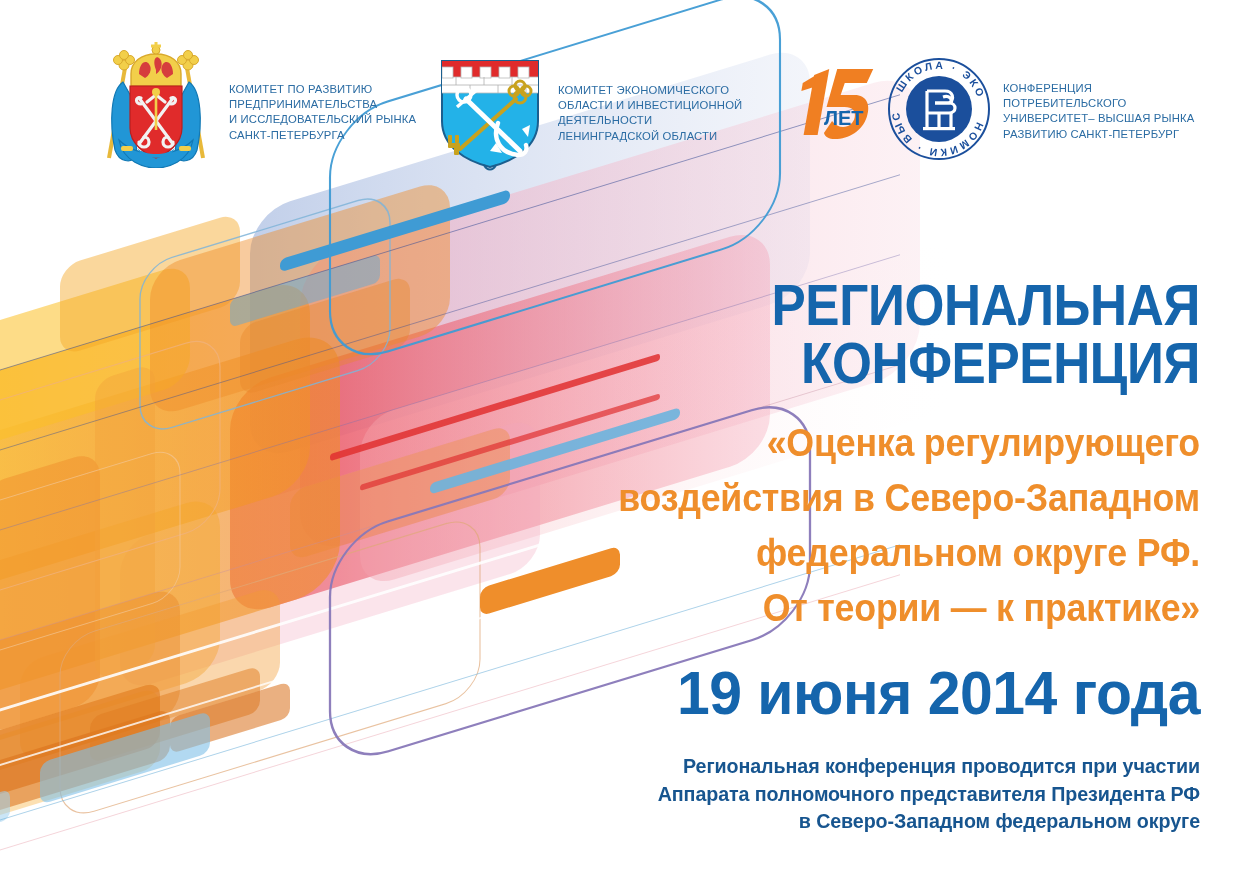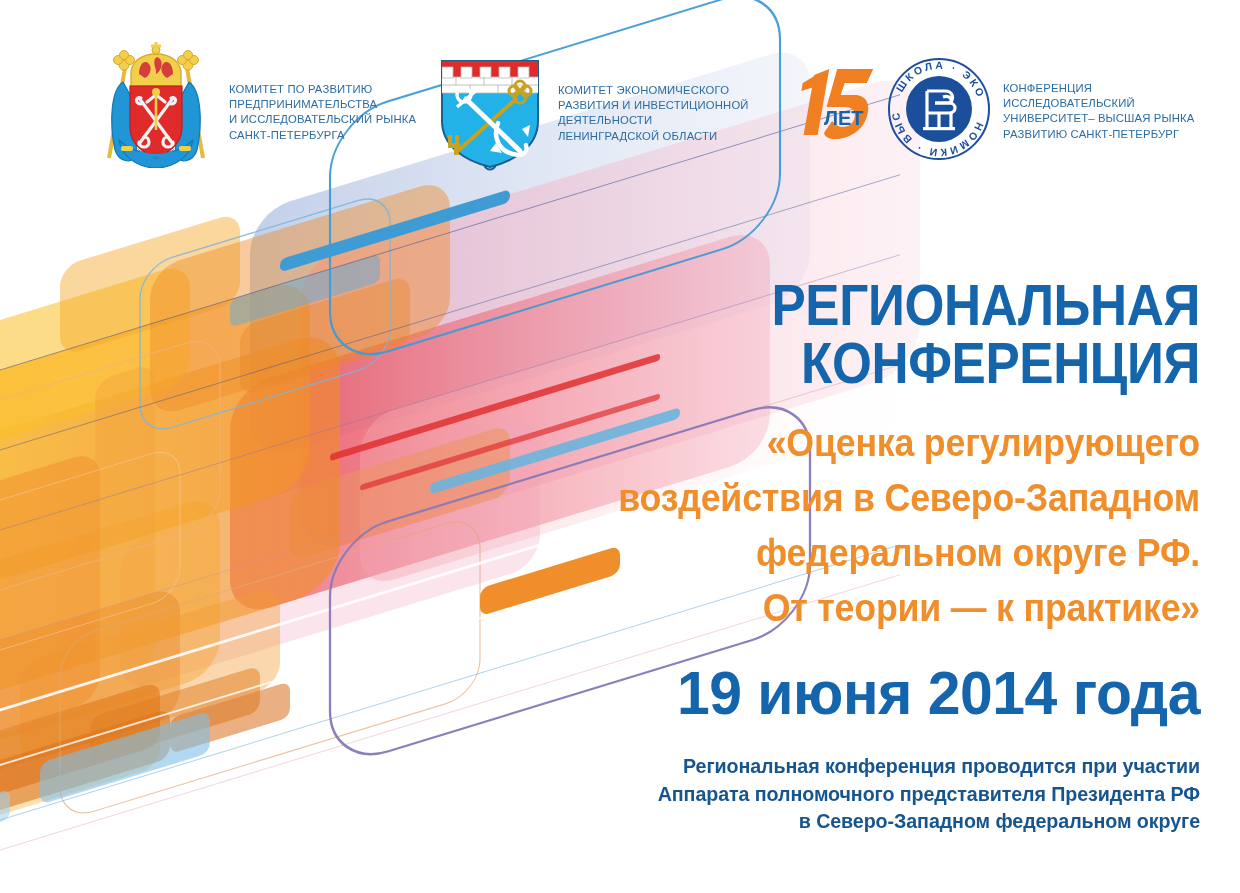--- a/index.html
+++ b/index.html
@@ -344,21 +344,21 @@
           </g>
           <path d="M62 68 C56 84 64 98 82 100 C88 100 92 96 90 90" fill="none" stroke="#ffffff" stroke-width="4.4" stroke-linecap="round"></path>
           <path d="M86 74 L94 70 L92 82 Z" fill="#ffffff"></path>
           <path d="M60 88 L54 96 L66 98 Z" fill="#ffffff"></path>
 
           <path d="M48 110 C51 116 57 116 60 110" fill="none" stroke="#1b5f8f" stroke-width="2"></path>
         </svg>
       </div>
       <div class="logo-text">
         <div>КОМИТЕТ ЭКОНОМИЧЕСКОГО</div>
-        <div>РАЗВИТИЯ И ИНВЕСТИЦИОННОЙ</div>
+        <div>ОБЛАСТИ И ИНВЕСТИЦИОННОЙ</div>
         <div>ДЕЯТЕЛЬНОСТИ</div>
         <div>ЛЕНИНГРАДСКОЙ ОБЛАСТИ</div>
       </div>
     </div>
 
     <div id="block3" class="logo-block">
 
       <div class="logo-mark" style="margin-top:4px;text-align:center;">
         <svg width="82" height="88" viewBox="0 0 82 88" xmlns="http://www.w3.org/2000/svg">
           <g fill="#f07f22" transform="skewX(-10)">
@@ -398,21 +398,21 @@
             <path d="M52 56 L52 72"></path>
             <path d="M64 56 L64 72"></path>
             <path d="M56 40 C62 38 66 42 64 46"></path>
           </g>
           <rect x="36" y="70" width="32" height="3.2" fill="#ffffff"></rect>
         </svg>
       </div>
 
       <div class="logo-text" style="margin-top:26px;">
         <div>КОНФЕРЕНЦИЯ</div>
-        <div>ИССЛЕДОВАТЕЛЬСКИЙ</div>
+        <div>ПОТРЕБИТЕЛЬСКОГО</div>
         <div>УНИВЕРСИТЕТ– ВЫСШАЯ РЫНКА</div>
         <div>РАЗВИТИЮ САНКТ-ПЕТЕРБУРГ</div>
       </div>
     </div>
   </div>
 
   <div id="content">
 
     <div class="h-title">РЕГИОНАЛЬНАЯ</div>
     <div class="h-title">КОНФЕРЕНЦИЯ</div>

